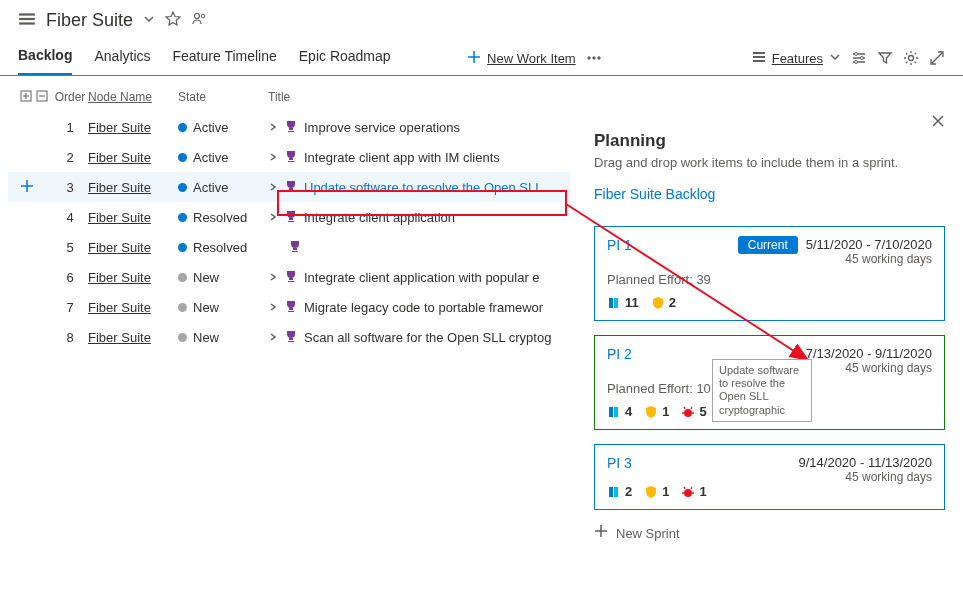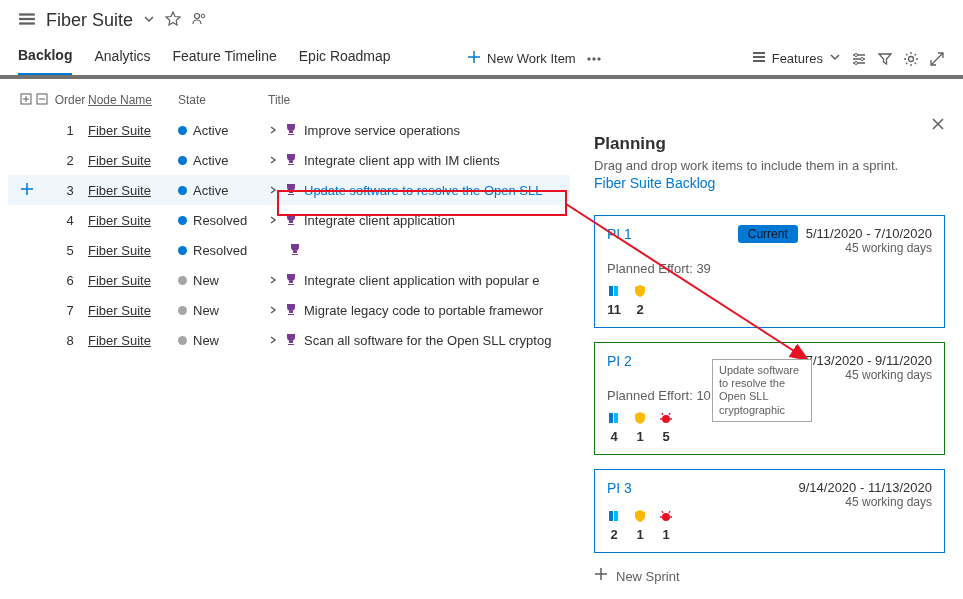--- a/index.html
+++ b/index.html
@@ -2,24 +2,24 @@
 <html><head>
 <meta charset="utf-8">
 <style>
 * { margin:0; padding:0; box-sizing:border-box; font-family:"Segoe UI",-apple-system,sans-serif; }
 body { font-size:13px; color:#323130; background:#fff; width:963px; height:599px; overflow:hidden; position:relative; }
 .topbar { display:flex; align-items:center; padding:10px 18px 8px; gap:10px; }
 .proj-icon svg { width:18px; height:18px; }
 .proj-title { font-size:18px; font-weight:400; }
 .chev-down svg { width:12px; height:12px; }
 .star-icon svg,.team-icon svg { width:16px; height:16px; }
-.tabs { display:flex; align-items:center; gap:22px; padding:8px 18px 0; border-bottom:4px solid #737373; }
+.tabs { display:flex; align-items:center; gap:22px; padding:8px 18px 0; border-bottom:1px solid #737373; }
 .tab { font-size:14px; padding-bottom:10px; cursor:pointer; color:#323130; }
 .tab.active { border-bottom:2px solid #0078d4; font-weight:600; }
-.tab-right { margin-left:auto; display:flex; align-items:flex-end; gap:10px; padding-bottom:6px; }
+.tab-right { margin-left:auto; display:flex; align-items:flex-start; gap:10px; padding-bottom:6px;text-decoration:underline; }
 .new-item,.features-dd { display:flex; align-items:center; gap:6px; cursor:pointer; }
 .icon-btn { cursor:pointer; display:flex; align-items:center; }
 .icon-btn svg { width:16px; height:16px; stroke:#605e5c; }
 .body-row { display:flex; }
 .grid { flex:0 0 570px; padding-top:6px; }
 .grid-head,.grid-row { display:flex; align-items:center; height:30px;margin-left:8px; }
 .grid-head { color:#605e5c; font-size:12px; }
 .col-exp { width:44px; display:flex; gap:4px; padding-left:12px; }
 .col-order { width:36px; text-align:center; }
 .col-node { width:90px;text-decoration:underline; }
@@ -31,32 +31,32 @@
 .dot-new { background:#a6a6a6; }
 .chev-right svg { width:10px; height:10px; }
 .trophy svg { width:14px; height:14px; }
 .grid-row.selected { background:#eff6fc; }
 .grid-row.selected .title-text { color:#0078d4; }
 .red-box { position:absolute; border:2px solid #e81123; pointer-events:none; }
 .panel { flex:1; padding:18px 18px 0 24px; position:relative; }
 .panel-head { display:flex; justify-content:space-between; align-items:center; }
 .panel-title { font-size:17px; font-weight:600;margin-top:37px; }
 .close-x svg { width:14px; height:14px; }
-.panel-sub { font-size:13px; color:#605e5c; margin:4px 0 2px; }
+.panel-sub { font-size:13px; color:#605e5c; margin:4px 0 16px; }
 .backlog-link { color:#0078d4; font-size:14px; margin-bottom:24px; display:block; }
 .sprint-card { border:1px solid #0078d4; padding:10px 12px; margin-bottom:14px; }
 .sprint-card.green { border-color:#107c10; }
 .sprint-top { display:flex; justify-content:space-between; }
 .sprint-name { color:#0078d4; font-size:14px; }
 .sprint-dates { text-align:right; font-size:13px; }
 .sprint-dates .days { color:#605e5c; font-size:12px; }
-.current-badge { background:#0078d4; color:#0f172a; font-size:12px; padding:2px 10px; border-radius:3px; margin-right:8px; }
+.current-badge { background:#0078d4; color:#ffffff; font-size:12px; padding:2px 10px; border-radius:3px; margin-right:8px; }
 .effort { color:#605e5c; font-size:13px; margin:6px 0 8px; }
 .badges { display:flex; gap:12px; align-items:center; }
-.badge { display:flex; align-items:center; gap:4px; font-size:13px; font-weight:600;flex-direction:column; }
+.badge { display:flex; align-items:center; gap:4px; font-size:13px; font-weight:600; }
 .badge svg { width:14px; height:14px; }
 .new-sprint { display:flex; align-items:flex-end; gap:8px; color:#605e5c; margin-top:4px; cursor:pointer; }
 .plus svg { width:14px; height:14px; stroke:#605e5c; }
 .ghost-card { position:absolute; background:#fff; border:1px solid #a6a6a6; font-size:11px; color:#605e5c; padding:4px 6px; width:100px; line-height:1.2; }
 .arrow { position:absolute; pointer-events:none; }
 .exp-mini svg { width:12px; height:12px; }
 </style>
 </head>
 <body>
 

